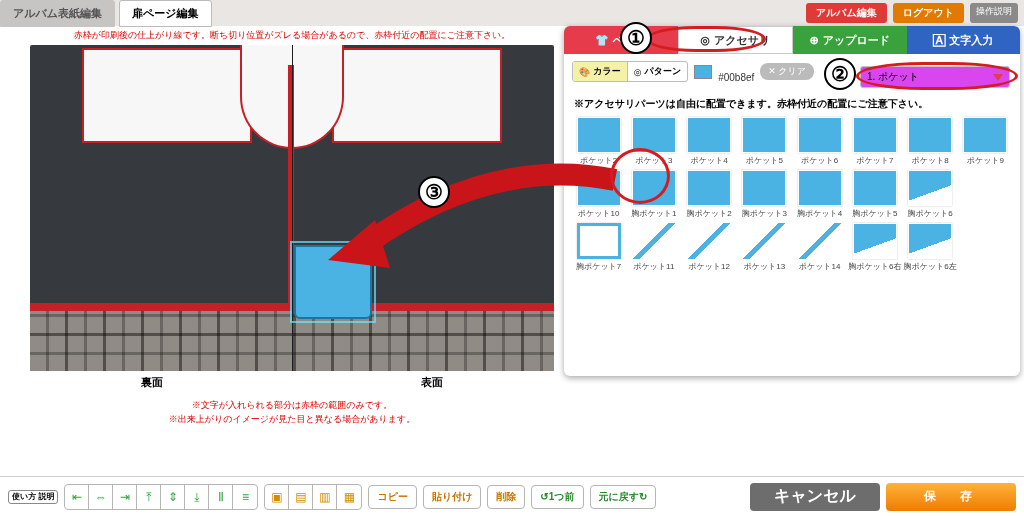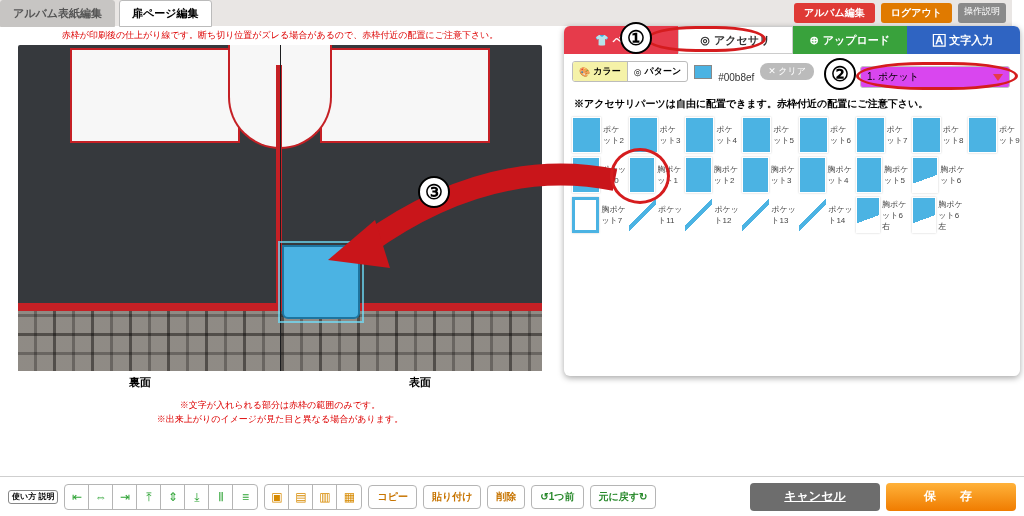--- a/index.html
+++ b/index.html
@@ -1,27 +1,27 @@
 <!DOCTYPE html>
 <html><head>
 <meta charset="utf-8">
 <style>
   html,body{margin:0;padding:0;width:1024px;height:516px;font-family:"Hiragino Kaku Gothic Pro","Meiryo",sans-serif;background:#fff;overflow:hidden;}
   *{box-sizing:border-box;}
   
-  .topbar{position:absolute;top:0;left:0;right:12px;height:26px;background:#e9e6e4;}
+  .topbar{position:absolute;top:0;left:0;right:0;height:26px;background:#e9e6e4;}
   .topbar-right{position:absolute;right:6px;top:3px;display:flex;gap:6px;}
   .btn-orange{background:#e07a00;color:#fff;font-size:10px;padding:3px 10px;border-radius:3px;font-weight:bold;}
   .btn-album{background:#df3a35;color:#fff;font-size:10px;padding:3px 10px;border-radius:3px;font-weight:bold;}
   .btn-help{background:#8a8a8a;color:#fff;font-size:9px;padding:2px 6px;border-radius:3px;}
   .tab-row{position:absolute;top:0;left:0;display:flex;}
   .tab{font-size:11px;font-weight:bold;padding:5px 12px;border:1px solid #bbb;background:#fff;margin-right:4px;border-radius:3px 3px 0 0;}
   .tab.inactive{background:#c7c5c3;border-color:#c7c5c3;color:#555;}
   
-  .stage{position:absolute;left:0;top:26px;width:560px;height:420px;}
+  .stage{position:absolute;left:12px;top:26px;width:560px;height:420px;}
   .stage-note{color:#dd0000;font-size:9px;text-align:center;padding:3px 4px;}
   .canvas-wrap{position:relative;width:524px;height:326px;margin:0 auto;background:#36393d;border-radius:2px;}
   .collar-left, .collar-right{position:absolute;top:3px;width:170px;height:95px;background:#f7f7f7;border:2px solid #c52025;}
   .collar-left{left:52px;}
   .collar-right{right:52px;}
   .neck{position:absolute;top:0;left:210px;width:104px;height:104px;border:2px solid #c52025;border-radius:0 0 60px 60px;background:#f7f7f7;border-top:none;}
   .tie{position:absolute;top:20px;left:258px;width:6px;height:270px;background:#c52025;}
   .plaid{position:absolute;left:0;bottom:0;width:100%;height:60px;
     background:
       repeating-linear-gradient(90deg,#bfbcb8 0 16px,#8c8986 16px 19px,#bfbcb8 19px 35px,#6d6a67 35px 38px),
@@ -46,41 +46,41 @@
   .seg span{padding:3px 6px;font-size:9px;border-right:1px solid #bcbcbc;display:flex;align-items:center;gap:3px;cursor:pointer;}
   .seg span:last-child{border-right:none;}
   .seg .on{background:#f5f2a8;}
   .swatch{width:18px;height:14px;background:#4bb3e3;border:1px solid #888;}
   .hex{font-size:10px;color:#333;margin-top:12px;}
   .clear-btn{font-size:9px;background:#bbb;color:#fff;padding:2px 8px;border-radius:8px;}
   .dd{position:absolute;right:10px;top:40px;width:150px;height:22px;border:1px solid #c2c2c2;border-radius:3px;font-size:10px;display:flex;align-items:center;justify-content:space-between;padding:0 6px;background:#d946ef;}
   .dd .caret{width:0;height:0;border-left:5px solid transparent;border-right:5px solid transparent;border-top:7px solid #e63b4b;}
   .acc-note{font-size:10px;font-weight:bold;padding:0 10px;margin-top:8px;}
   .grid{display:grid;grid-template-columns:repeat(8,1fr);gap:4px 2px;padding:6px 8px;}
-  .cell{display:flex;flex-direction:row;align-items:center;gap:2px;}
+  .cell{display:flex;flex-direction:column;align-items:center;gap:2px;}
   .cell .pic{width:44px;height:36px;background:#4bb3e3;border:1px solid #fff;box-shadow:0 0 2px rgba(0,0,0,.2);}
   .cell .pic.stroke{background:#fff;border:3px solid #4bb3e3;}
   .cell .pic.line{background:linear-gradient(135deg,transparent 46%,#4bb3e3 46%,#4bb3e3 54%,transparent 54%);border:none;box-shadow:none;}
   .cell .pic.tri{background:linear-gradient(160deg,#4bb3e3 60%,transparent 60%);}
   .cell .lbl{font-size:8px;color:#444;}
   
   .call{position:absolute;width:32px;height:32px;border-radius:50%;background:#fff;border:2px solid #000;display:flex;align-items:center;justify-content:center;font-size:20px;font-weight:900;z-index:20;}
   .ring-red{position:absolute;border:3px solid #d51c1e;border-radius:50%/60%;z-index:19;}
   .arrow{position:absolute;z-index:18;}
   
   .toolbar{position:absolute;left:0;right:0;bottom:0;height:40px;background:#fff;border-top:1px solid #cfcfcf;display:flex;align-items:center;padding:0 8px;gap:6px;}
   .tool-seg{display:flex;border:1px solid #b5b5b5;border-radius:4px;overflow:hidden;}
   .tool-seg span{width:24px;height:24px;border-right:1px solid #b5b5b5;display:flex;align-items:center;justify-content:center;font-size:12px;color:#2da334;}
   .tool-seg span:last-child{border-right:none;}
   .tool-seg.orange span{color:#d78a00;}
   .btn-mini{border:1px solid #b5b5b5;border-radius:4px;height:24px;font-size:10px;display:flex;align-items:center;padding:0 8px;background:#fff;font-weight:bold;}
   .btn-mini.orange{background:#fff;color:#c77400;}
   .btn-mini.green{color:#2a8a2d;}
   .spacer{flex:1;}
-  .btn-cancel{background:#6d6d6d;color:#fff;font-size:12px;font-weight:bold;width:130px;height:28px;border-radius:4px;display:flex;align-items:center;justify-content:center;text-decoration:underline;}
+  .btn-cancel{background:#6d6d6d;color:#fff;font-size:16px;font-weight:bold;width:130px;height:28px;border-radius:4px;display:flex;align-items:center;justify-content:center;}
   .btn-save{background:linear-gradient(#ffb23a,#f07c00);color:#fff;font-size:12px;font-weight:bold;width:130px;height:28px;border-radius:4px;display:flex;align-items:center;justify-content:center;letter-spacing:.5em;}
   .help-chip{border:1px solid #888;border-radius:3px;font-size:8px;padding:2px 3px;line-height:1;font-weight:bold;}
 </style>
 </head>
 <body>
 
 <div class="topbar">
   <div class="tab-row">
     <div class="tab inactive">アルバム表紙編集</div>
     <div class="tab">扉ページ編集</div>

